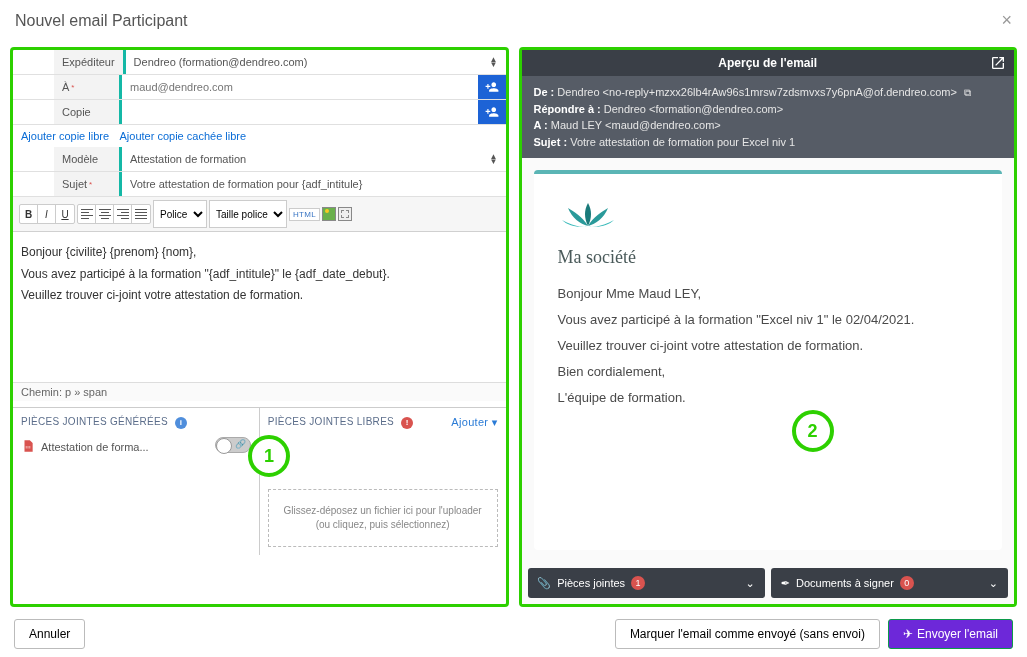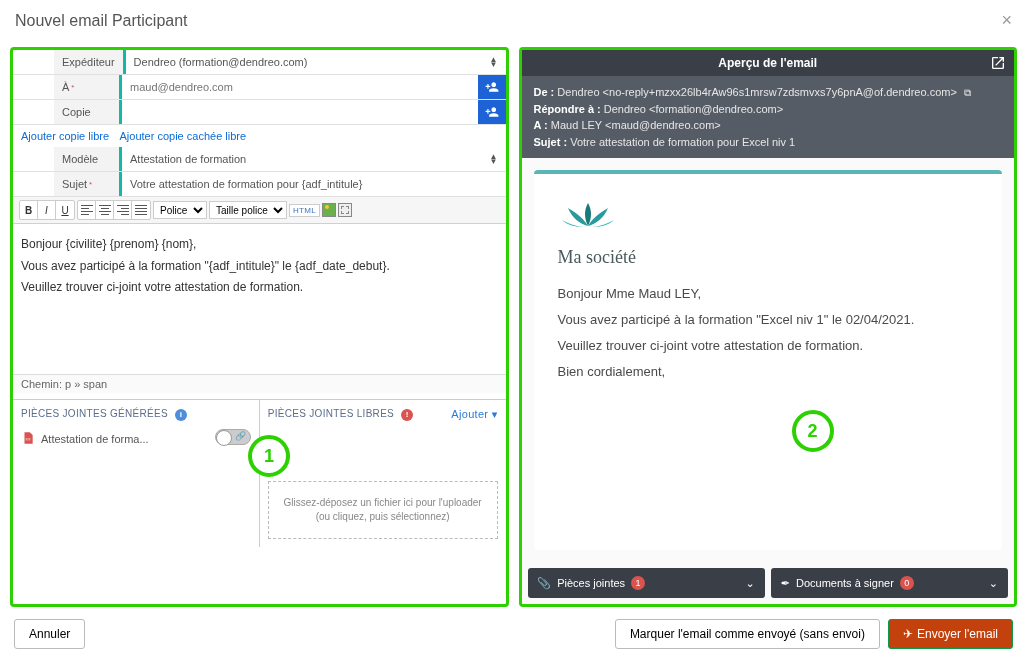--- a/index.html
+++ b/index.html
@@ -25,21 +25,21 @@
   .caret2 { display: inline-flex; flex-direction: column; line-height: 5px; font-size: 8px; color: #555; }
 
   .copy-links { padding: 5px 8px; font-size: 11px; }
   .copy-links a { color: #0a6cd6; text-decoration: none; margin-right: 8px; }
 
   
   .editor-tb { display: flex; align-items: center; gap: 2px; padding: 3px 6px; border-bottom: 1px solid #d0d0d0; background: #f6f6f6; font-size: 11px; flex-wrap: wrap; }
   .tb-group { display: flex; border: 1px solid #ccc; border-radius: 2px; background: #fff; }
   .tb-btn { width: 18px; height: 18px; display: flex; align-items: center; justify-content: center; font-size: 10px; border-right: 1px solid #ccc; }
   .tb-btn:last-child { border-right: none; }
-  .tb-select { border: 1px solid #ccc; height: 18px; font-size: 10px; padding: 1px 2px; background: #fff; }
+  .tb-select { border: 1px solid #ccc; height: 28px; font-size: 10px; padding: 1px 2px; background: #fff; }
   .tb-html { border: 1px solid #ccc; font-size: 8px; padding: 1px 3px; color: #3a76c4; background: #fff; letter-spacing: 0.3px; }
 
   .editor-body { padding: 10px 8px; font-size: 12px; line-height: 1.8; min-height: 150px; }
   .editor-path { padding: 3px 8px; font-size: 11px; color: #666; border-top: 1px solid #ddd; background: #fafafa; }
 
   
   .attachments { display: flex; border-top: 1px solid #ccc; margin-top: 6px; }
   .att-col { flex: 1; padding: 8px; }
   .att-col:first-child { border-right: 1px solid #ccc; }
   .att-head { font-size: 10px; color: #5b6d8a; letter-spacing: 0.3px; display: flex; align-items: center; justify-content: space-between; margin-bottom: 8px; }
@@ -71,21 +71,21 @@
   .preview-footer { display: flex; gap: 6px; padding: 6px; background: #fafafa; }
   .acc { flex: 1; background: #3a3f47; color: #fff; padding: 8px 10px; border-radius: 3px; font-size: 11px; display: flex; align-items: center; gap: 6px; position: relative; }
   .acc .chev { margin-left: auto; }
   .badge { display: inline-flex; width: 14px; height: 14px; border-radius: 50%; color: #fff; font-size: 9px; align-items: center; justify-content: center; }
   .badge-red { background: #d9534f; }
   .badge-zero { background: #d9534f; }
 
   
   .modal-footer { display: flex; padding: 12px 14px; align-items: center; gap: 8px; }
   .btn { padding: 7px 14px; border: 1px solid #bbb; border-radius: 3px; font-size: 12px; background: #fff; cursor: pointer; }
-  .btn-primary { background: #c2410c; color: #fff; border-color: #0c9a4a; font-weight: 500; }
+  .btn-primary { background: #6d28d9; color: #fff; border-color: #0c9a4a; font-weight: 500; }
   .spacer { flex: 1; }
 
   
   .num-circle { position: absolute; width: 42px; height: 42px; border: 4px solid #2dd000; border-radius: 50%; background: #fff; display: flex; align-items: center; justify-content: center; font-size: 18px; font-weight: bold; color: #2dd000; z-index: 10; }
   .num-1 { left: 235px; top: 385px; }
   .num-2 { left: 270px; top: 360px; }
 
   .align-btn svg { width: 12px; height: 12px; }
 </style>
 </head>
@@ -264,20 +264,21 @@
             <path fill="#3ababa" d="M30 28 C20 30 10 28 4 22 C12 26 20 30 30 28 Z"></path>
             <path fill="#3ababa" d="M30 28 C40 30 50 28 56 22 C48 26 40 30 30 28 Z"></path>
           </svg>
           <div class="company-name">Ma société</div>
         </div>
         <div class="email-text">
           <p>Bonjour Mme Maud LEY,</p>
           <p>Vous avez participé à la formation "Excel niv 1" le 02/04/2021.</p>
           <p>Veuillez trouver ci-joint votre attestation de formation.</p>
           <p>Bien cordialement,</p>
+          <p>L'équipe de formation.</p>
         </div>
       </div>
     </div>
 
     <div class="preview-footer">
       <div class="acc">
         <span>📎</span>
         <span>Pièces jointes</span>
         <span class="badge badge-red">1</span>
         <span class="chev">⌄</span>

